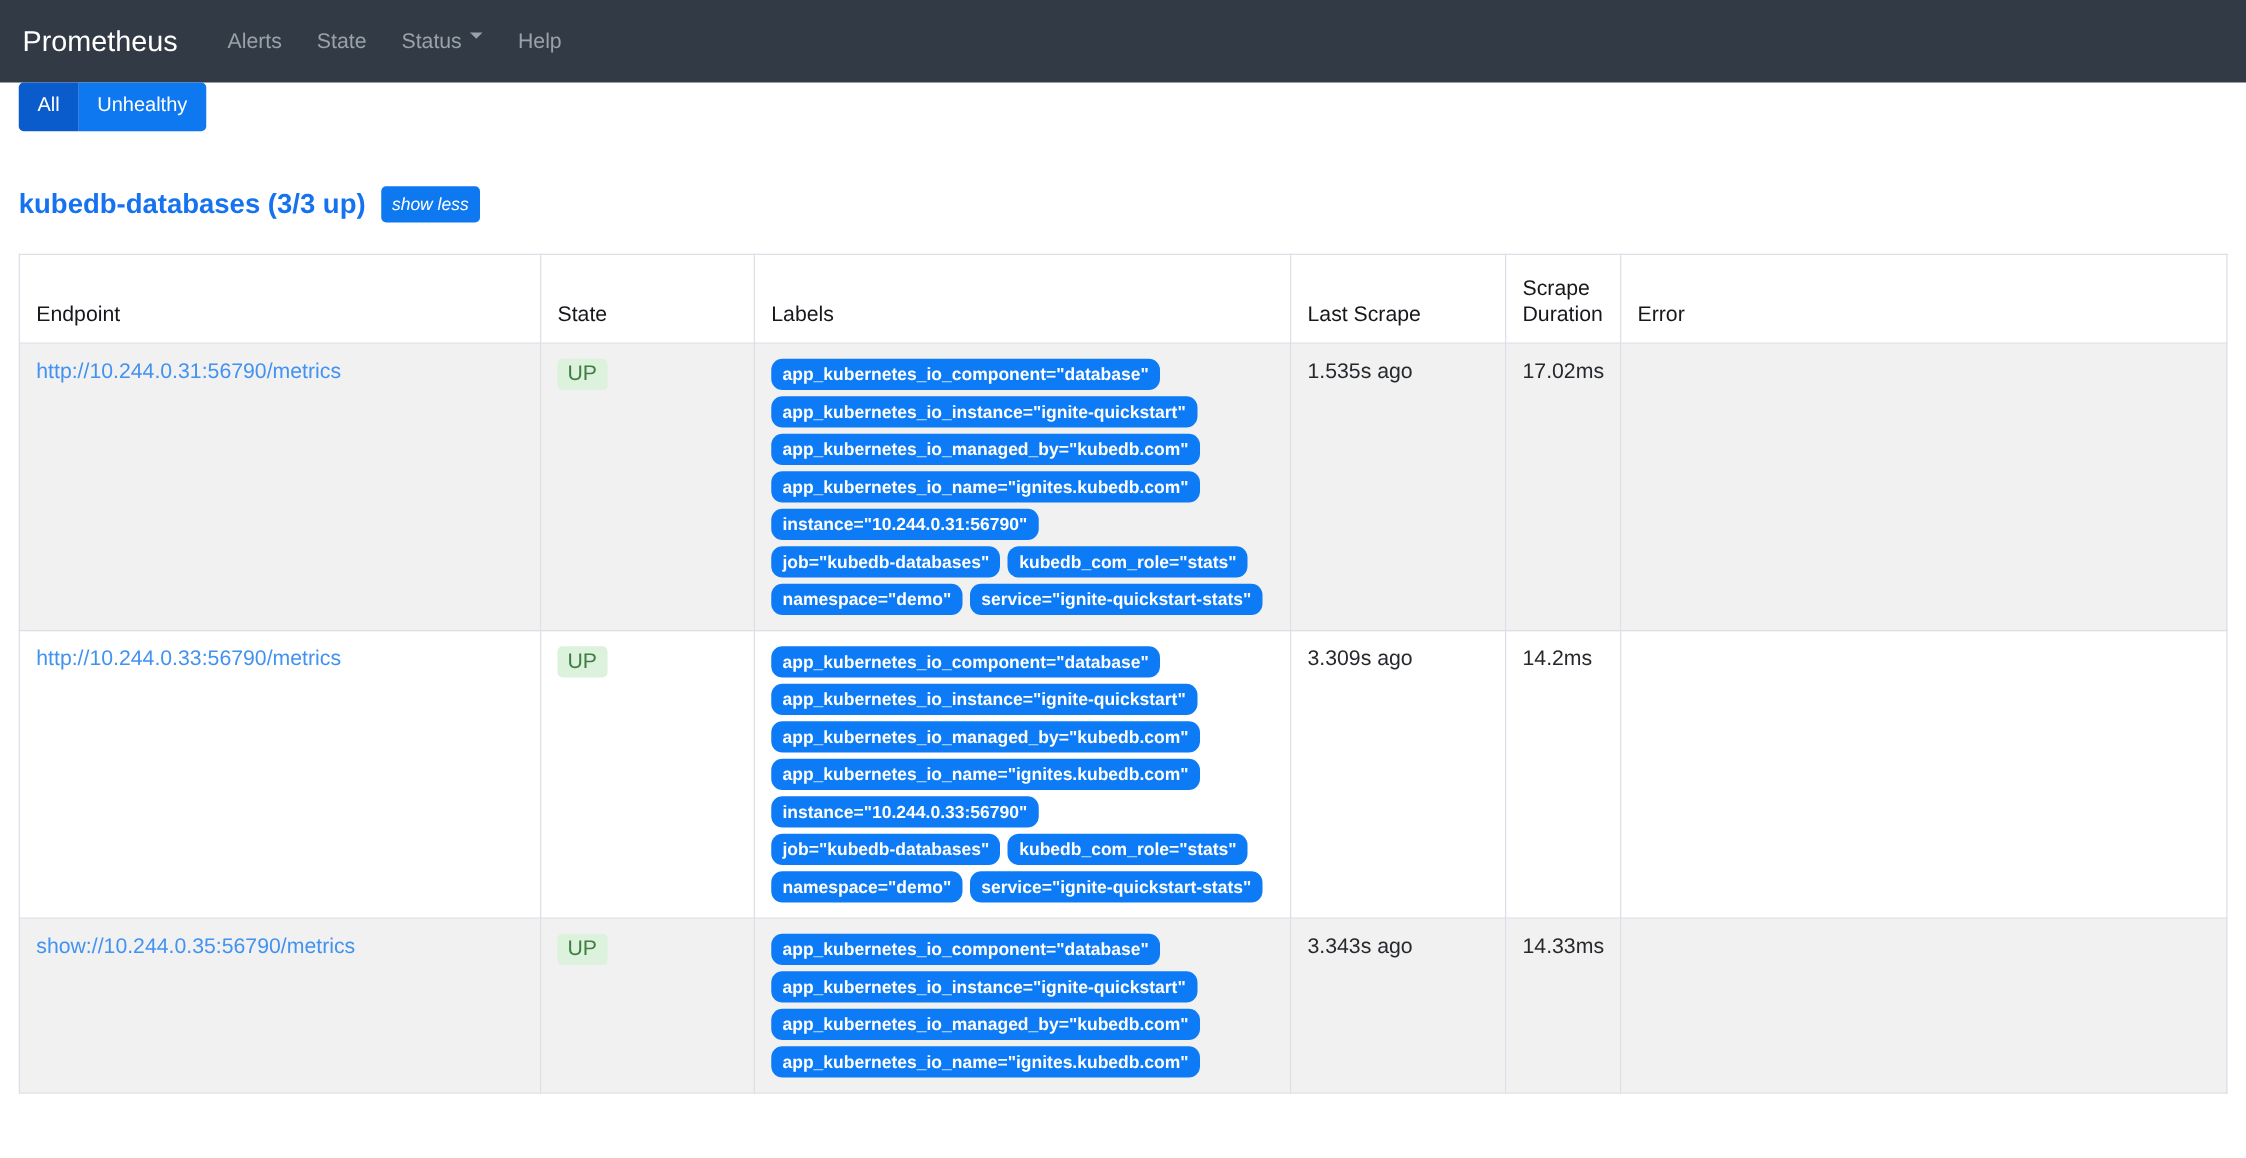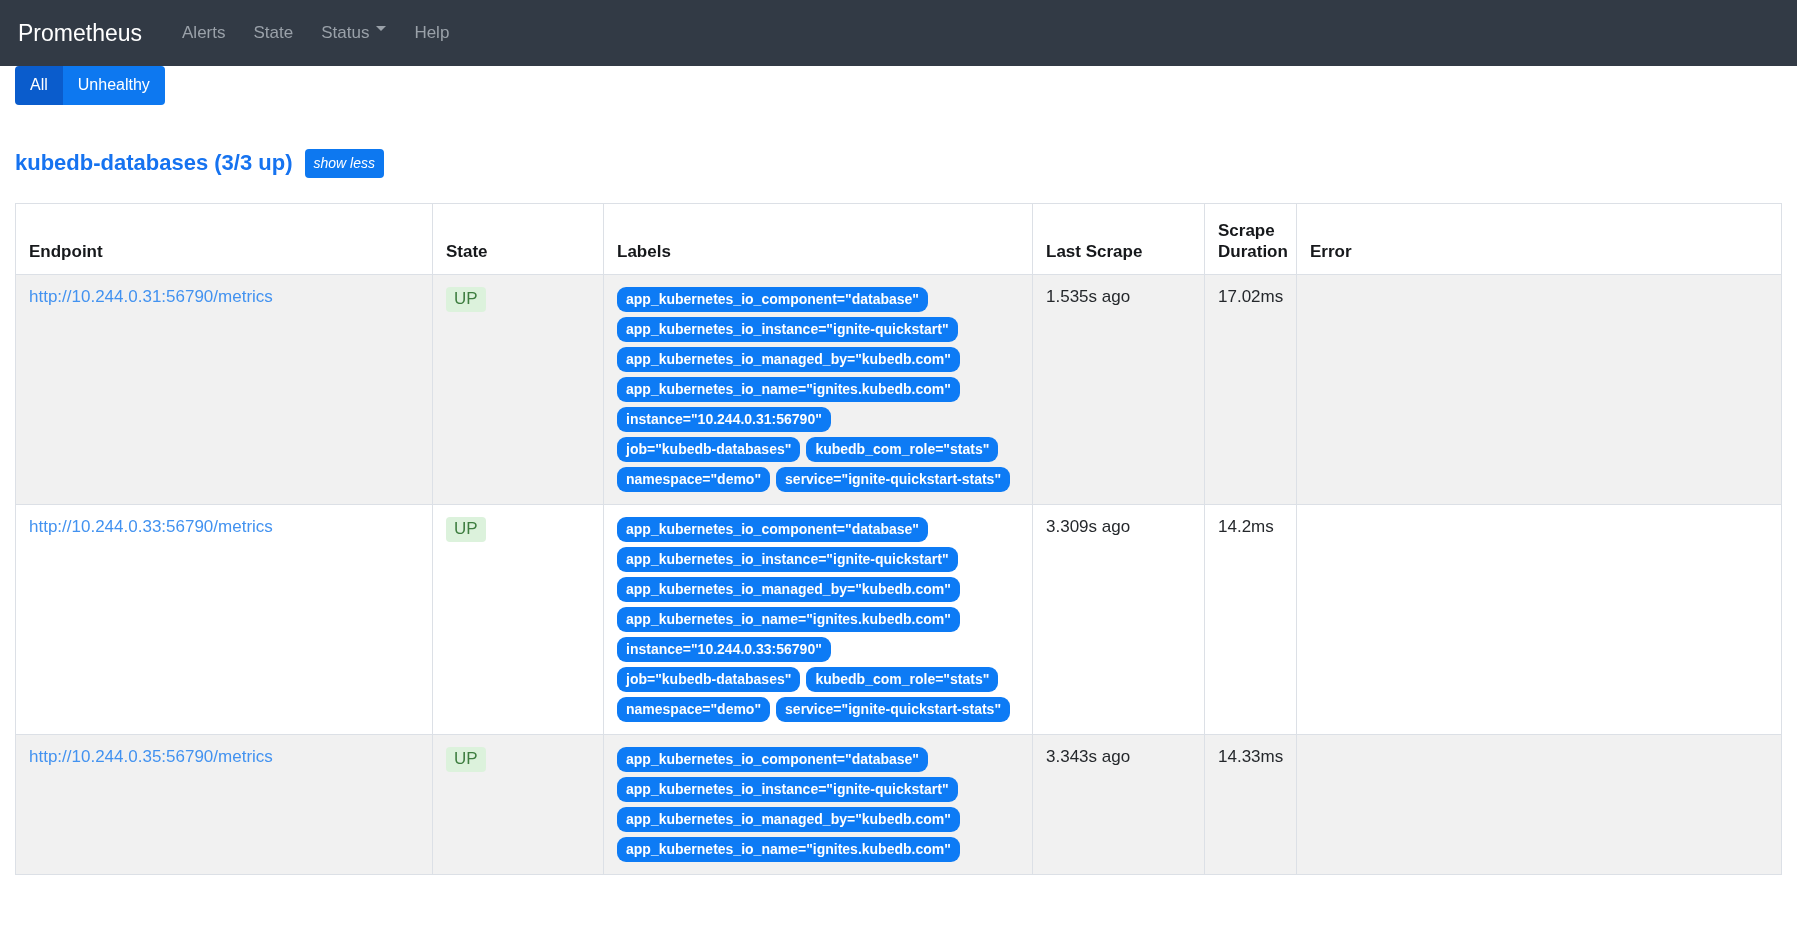--- a/index.html
+++ b/index.html
@@ -42,21 +42,21 @@
 
   .job-header{display:flex;align-items:center;gap:12px;margin:0 0 25px;}
   .job-title{color:var(--heading-blue);font-size:22px;font-weight:700;}
   .toggle-btn{background:var(--btn-blue);color:#fff;border:none;border-radius:4px;
     font-size:14px;padding:7px 9px;cursor:pointer;font-family:inherit;line-height:1.1;font-style:italic;}
 
   
   table.targets{border-collapse:collapse;width:100%;table-layout:fixed;font-size:17px;}
   .targets th,.targets td{border:1px solid var(--table-border);text-align:left;
     padding:12px 13px;vertical-align:top;}
-  .targets th{vertical-align:bottom;font-weight:700;color:#16181b;line-height:1.25;}
+  .targets th{vertical-align:bottom;font-weight:400;color:#16181b;line-height:1.25;}
   .targets thead tr{height:71px;}
   .targets tbody tr:nth-child(odd){background:var(--stripe);}
 
   col.c-endpoint{width:417px;} col.c-state{width:171px;} col.c-labels{width:429px;}
   col.c-lastscrape{width:172px;} col.c-duration{width:92px;}
 
   .endpoint-link{color:var(--link-blue);text-decoration:none;cursor:pointer;margin-top:31px;}
 
   .state-badge{display:inline-block;background:var(--up-bg);color:var(--up-text);
     font-size:17px;padding:2px 8px 3px;border-radius:4px;}
@@ -165,21 +165,21 @@
               <span class="label-badge">service="ignite-quickstart-stats"</span>
             </div>
     </td>
     <td class="scrape-cell">3.309s ago</td>
     <td class="scrape-cell">14.2ms</td>
     <td></td>
   </tr>
 
   <tr>
     <td>
-      <a class="endpoint-link">http://10.244.0.35:56790/metrics</a>
+      <a class="endpoint-link">show://10.244.0.35:56790/metrics</a>
     </td>
     <td>
       <span class="state-badge">UP</span>
     </td>
     <td>
       <div class="labels-list">
               <span class="label-badge">app_kubernetes_io_component="database"</span>
               <span class="label-badge">app_kubernetes_io_instance="ignite-quickstart"</span>
               <span class="label-badge">app_kubernetes_io_managed_by="kubedb.com"</span>
               <span class="label-badge">app_kubernetes_io_name="ignites.kubedb.com"</span>

